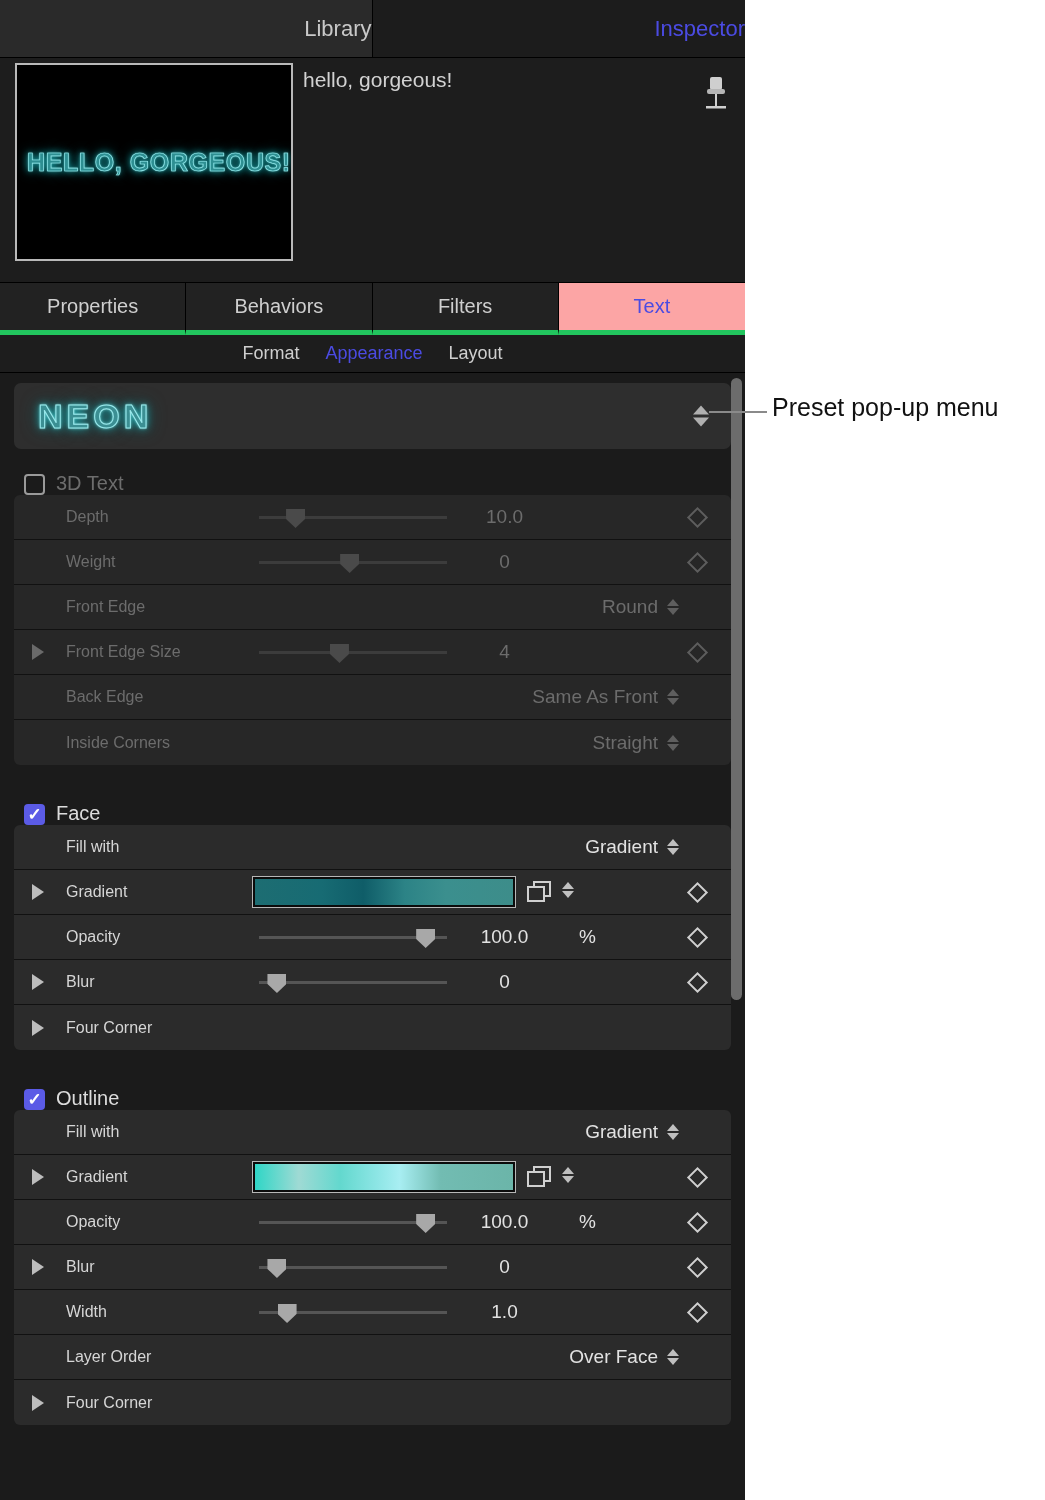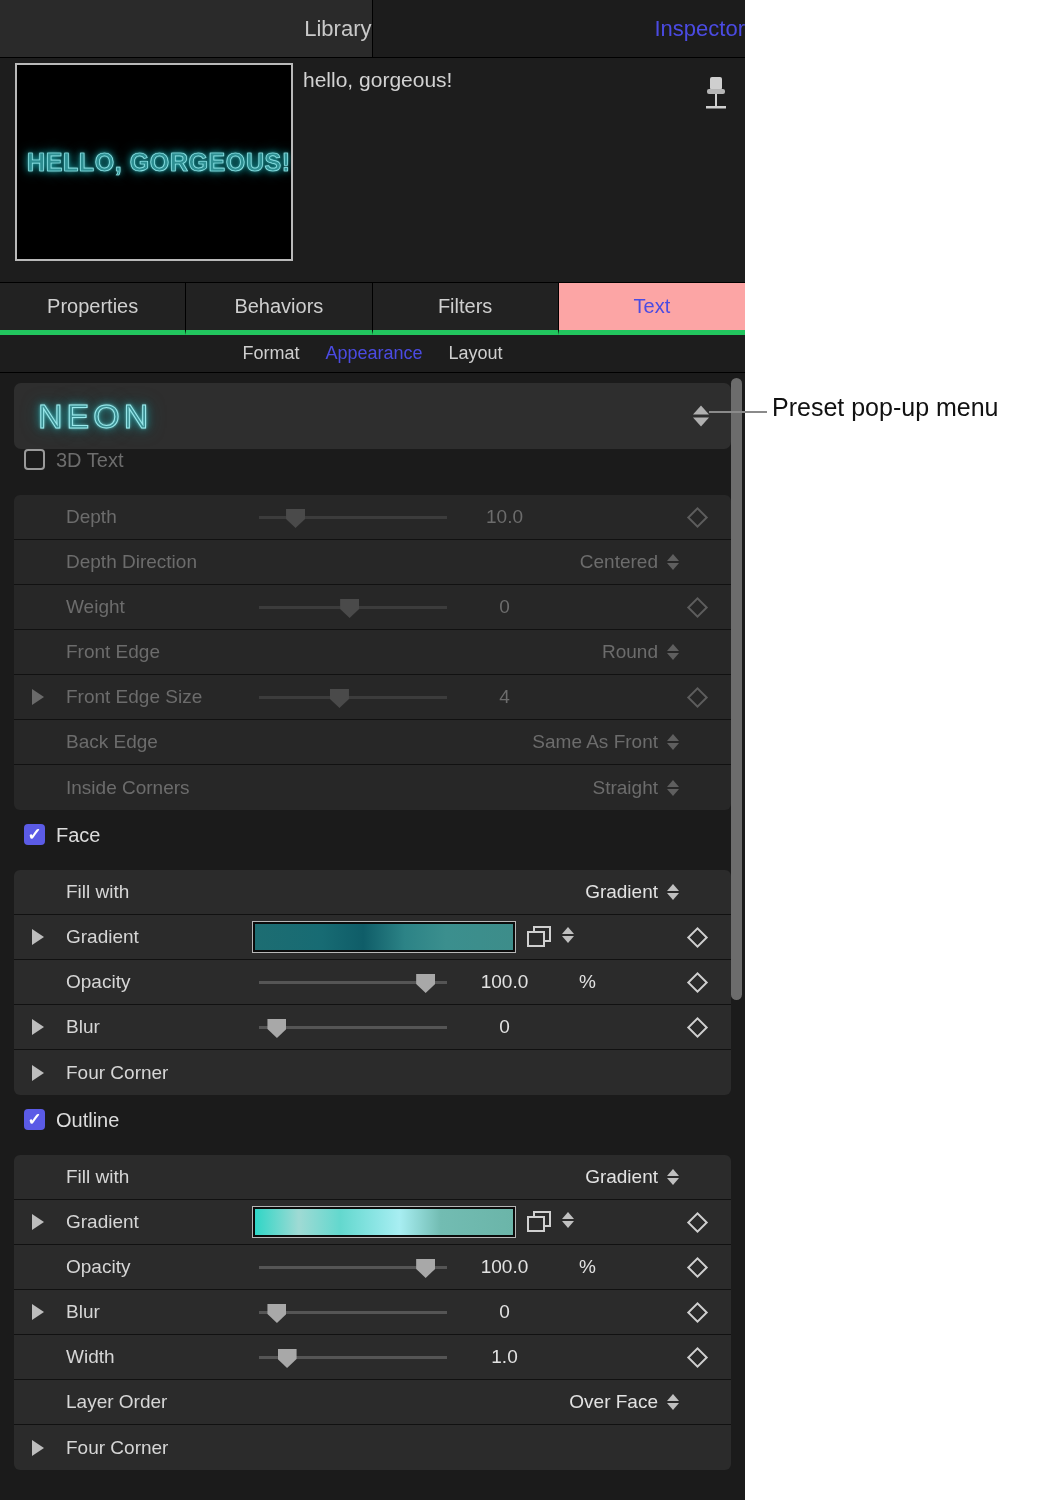--- a/index.html
+++ b/index.html
@@ -92,42 +92,42 @@
   .preset {
     position: relative;
     margin: 5px 14px 0 14px;
     height: 66px;
     background: #2e2e2e;
     border-radius: 7px;
     display: flex; align-items: center;
   }
   .preset-label {
     margin-left: 24px;
-    font-size: 34px; font-weight: normal; letter-spacing: 4px;
+    font-size: 34px; font-weight: bold; letter-spacing: 4px;
     color: #3b8f93;
     text-shadow: 0 0 3px #8ff0f0, 0 0 9px #1dbec4, 0 0 18px #0d676c;
     -webkit-text-stroke: 1px #9ae9ec;
   }
   .stepper {
     position: absolute; right: 22px; top: 50%;
     transform: translateY(-50%);
     display: flex; flex-direction: column; align-items: center;
     gap: 3px;
   }
   .stepper i {
     display: block; width: 0; height: 0;
     border-left: 8px solid transparent; border-right: 8px solid transparent;
   }
   .stepper i.up { border-bottom: 9px solid #b0b0b0; }
   .stepper i.dn { border-top: 9px solid #b0b0b0; }
 
   
   .group { margin: 0 14px; }
   .grouphead {
-    display: flex; align-items: flex-start;
+    display: flex; align-items: flex-end;
     height: 46px; padding-left: 10px;
   }
   .cbox {
     width: 21px; height: 21px; border-radius: 4px;
     margin-right: 11px; flex: none;
     display: flex; align-items: center; justify-content: center;
   }
   .cbox.off { border: 2px solid #9a9a9a; background: transparent; }
   .cbox.on  { background: #5b5be6; }
   .cbox.on::after {
@@ -152,21 +152,21 @@
     position: absolute; left: 18px; top: 50%;
     transform: translateY(-50%);
     width: 0; height: 0;
     border-top: 8px solid transparent; border-bottom: 8px solid transparent;
     border-left: 12px solid #bdbdbd;
   }
   .row.dim .discl { border-left-color: #6a6a6a; }
 
   .rlabel {
     position: absolute; left: 52px;
-    font-size: 19px; color: #d6d6d6;
+    font-size: 16px; color: #d6d6d6;
   }
   .row.dim .rlabel { color: #6c6c6c; }
 
   
   .slider { position: absolute; left: 245px; width: 188px; height: 20px; }
   .strack {
     position: absolute; top: 9px; left: 0; right: 0; height: 3px;
     background: #555;
   }
   .row.dim .strack { background: #3c3c3c; }
@@ -330,30 +330,20 @@
               <div class="row dim">
                 <div class="rlabel">Depth</div>
                 <div class="slider">
                   <div class="strack"></div>
                   <div class="sthumb" style="left: 27.04px;"></div>
                 </div>
                 <div class="rvalue">10.0</div>
                 <div class="kf"></div>
               </div>
               <div class="row dim">
-                <div class="rlabel">Depth Direction</div>
-                <div class="popval">
-                  <span>Centered</span>
-                  <span class="mini">
-                    <i class="up"></i>
-                    <i class="dn"></i>
-                  </span>
-                </div>
-              </div>
-              <div class="row dim">
                 <div class="rlabel">Weight</div>
                 <div class="slider">
                   <div class="strack"></div>
                   <div class="sthumb" style="left: 81.12px;"></div>
                 </div>
                 <div class="rvalue">0</div>
                 <div class="kf"></div>
               </div>
               <div class="row dim">
                 <div class="rlabel">Front Edge</div>

